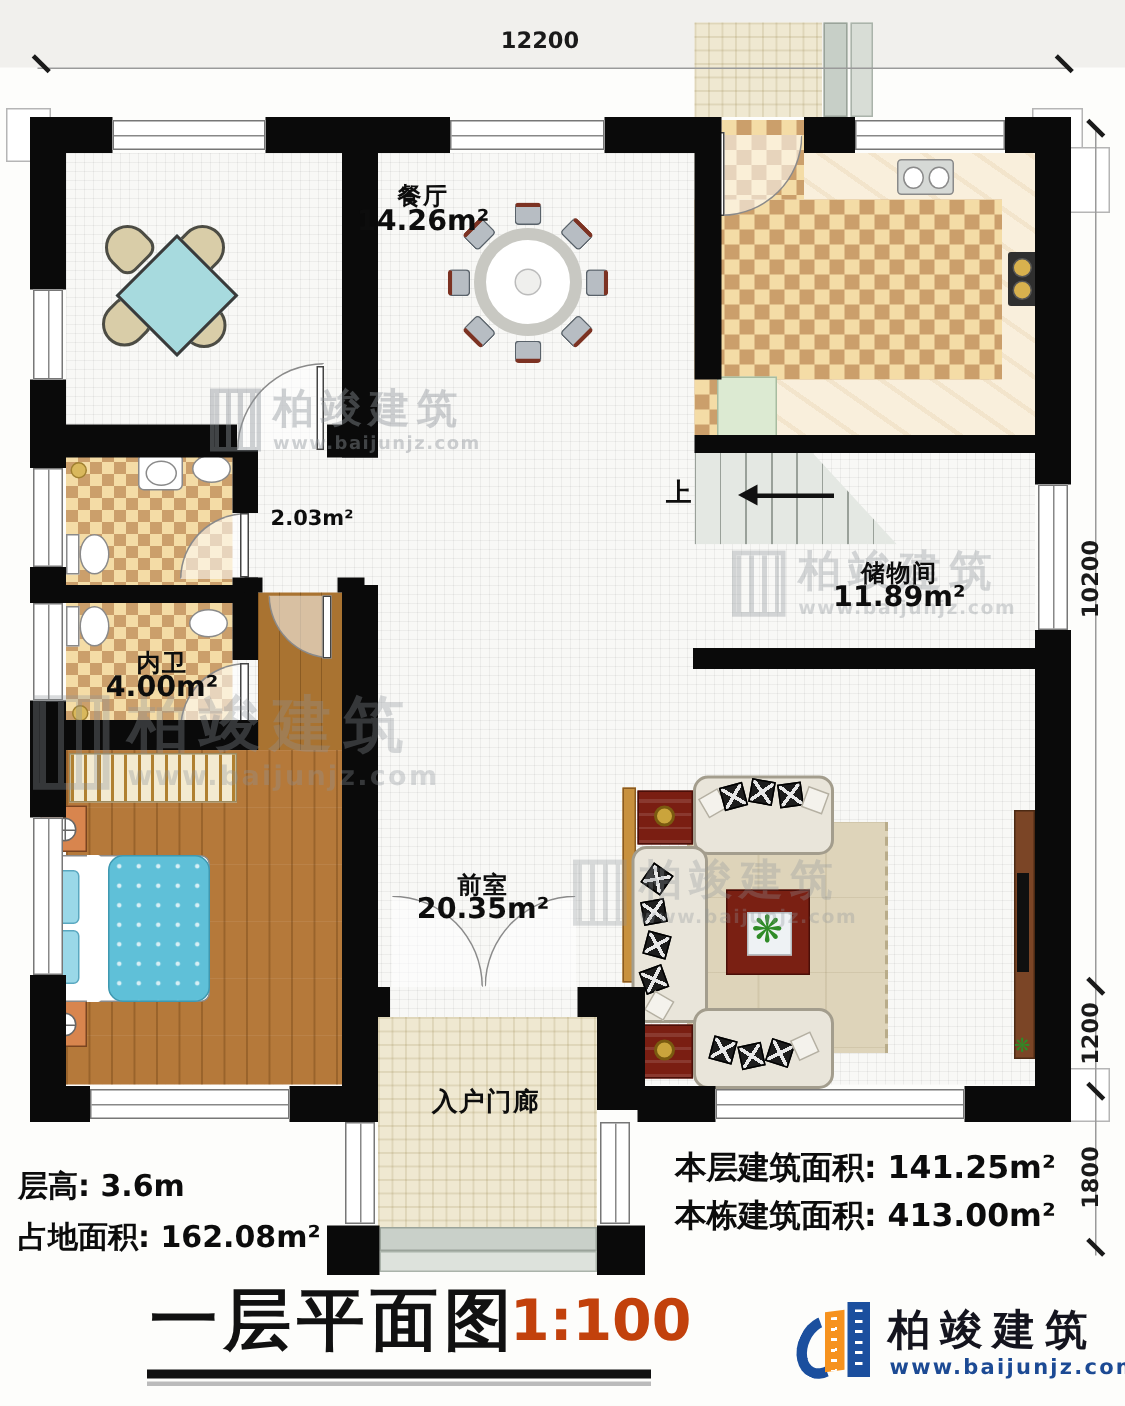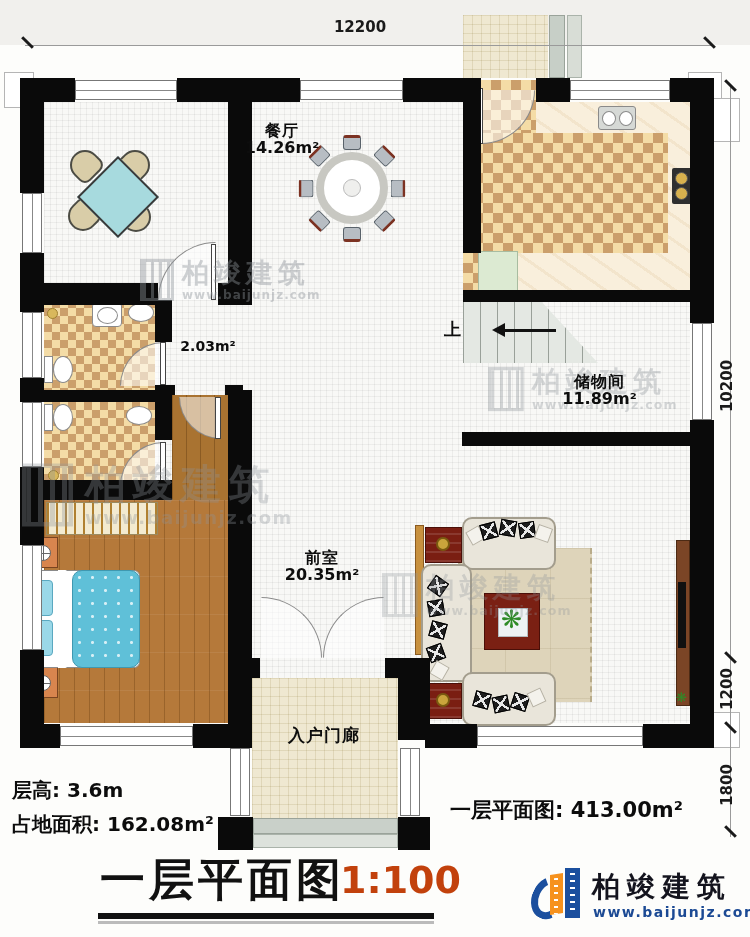--- a/index.html
+++ b/index.html
@@ -16,21 +16,21 @@
   .porchT{background-color:#efe8d1;background-image:linear-gradient(rgba(140,120,60,.16) 1px,transparent 1px),linear-gradient(90deg,rgba(140,120,60,.16) 1px,transparent 1px);background-size:9px 9px;}
   .winH{background:#fff;border:1px solid #777;}
   .winH::after{content:"";position:absolute;left:0;right:0;top:50%;height:1px;background:#888;}
   .winV{background:#fff;border:1px solid #777;}
   .winV::after{content:"";position:absolute;top:0;bottom:0;left:50%;width:1px;background:#888;}
   .arc{border:1px solid transparent;background:rgba(255,255,255,.55);}
   .leaf{background:#fff;border:1px solid #444;}
   .cbox{background:#fff;border:1px solid #b5b5b5;}
   .rlbl{text-align:center;z-index:40;color:#0d0d0d;}
   .rlbl .nm{display:block;font-size:16px;font-weight:800;line-height:19px;letter-spacing:1px;}
-  .rlbl .ar{display:block;font-size:16px;font-weight:700;line-height:15px;}
+  .rlbl .ar{display:block;font-size:19px;font-weight:700;line-height:15px;}
   .dim{font-size:15px;font-weight:700;color:#1a1a1a;text-align:center;}
   .tick{width:15px;height:3px;background:#1a1a1a;transform:rotate(45deg);}
   .dline{background:#9a9a9a;}
   .sofa{background:#e9e5da;border:2px solid #a39d8d;border-radius:10px;}
   .pil{width:16px;height:16px;background:#1d1d1d;border:1px solid #000;
        background-image:linear-gradient(45deg,transparent 44%,#e8e8e8 44% 56%,transparent 56%),linear-gradient(-45deg,transparent 44%,#e8e8e8 44% 56%,transparent 56%);}
   .pilw{width:15px;height:15px;background:#f4f2ec;border:1px solid #b5b0a2;}
   .mat{background:#7a1e12;background-image:repeating-linear-gradient(0deg,rgba(255,255,255,.12) 0 2px,transparent 2px 9px);border:1px solid #4a0f08;}
   .med{left:50%;top:50%;width:14px;height:14px;margin:-8px 0 0 -8px;border-radius:50%;background:#caa43c;border:2px solid #7a5a10;}
   .dtc{left:50%;top:50%;width:18px;height:15px;margin:-7px 0 0 -9px;background:#b7bdc3;border:1px solid #59626a;border-top:3px solid #7c3222;border-radius:3px;}
@@ -258,21 +258,25 @@
       </span>
   </div>
 
   <div class="rlbl" style="left:236px;top:121px;width:92px;">
     <span class="nm">餐厅</span>
     <span class="ar">14.26m²</span>
   </div>
   <div class="rlbl" style="left:168px;top:339px;width:80px;">
     <span class="ar" style="font-size:14px;">2.03m²</span>
   </div>
-  <div class="rlbl" style="left:276px;top:548px;width:92px;">
+  <div class="rlbl" style="left:63px;top:432px;width:90px;">
+    <span class="nm">内卫</span>
+    <span class="ar">4.00m²</span>
+  </div>
+  <div class="rlbl" style="left:276px;top:580px;width:92px;">
     <span class="nm">前室</span>
     <span class="ar">20.35m²</span>
   </div>
   <div class="rlbl" style="left:552px;top:372px;width:95px;">
     <span class="nm">储物间</span>
     <span class="ar">11.89m²</span>
   </div>
   <div class="rlbl" style="left:272px;top:726px;width:104px;">
     <span class="nm" style="font-size:17px;">入户门廊</span>
   </div>
@@ -288,21 +292,22 @@
   <div class="tick" style="left:723px;top:84px;"></div>
   <div class="tick" style="left:723px;top:656px;"></div>
   <div class="tick" style="left:723px;top:726px;"></div>
   <div class="tick" style="left:723px;top:830px;"></div>
   <div class="dim" style="left:697px;top:377px;width:60px;transform:rotate(-90deg);">10200</div>
   <div class="dim" style="left:697px;top:680px;width:60px;transform:rotate(-90deg);">1200</div>
   <div class="dim" style="left:697px;top:776px;width:60px;transform:rotate(-90deg);">1800</div>
 
   <div class="ftxt" style="left:12px;top:774px;">层高: 3.6m</div>
   <div class="ftxt" style="left:12px;top:808px;">占地面积: 162.08m²</div>
-  <div class="ftxt" style="left:450px;top:794px;font-size:21px;">一层平面图: 413.00m²</div>
+  <div class="ftxt" style="left:450px;top:762px;font-size:21px;">本层建筑面积: 141.25m²</div>
+  <div class="ftxt" style="left:450px;top:794px;font-size:21px;">本栋建筑面积: 413.00m²</div>
 
   <div style="left:100px;top:850px;font-size:45px;font-weight:800;letter-spacing:4px;white-space:nowrap;text-align:right;">一层平面图</div>
   <div style="left:340px;top:858px;font-size:38px;font-weight:600;color:#c2410c;">1:100</div>
   <div style="left:98px;top:913px;width:336px;height:6px;background:#111;"></div>
   <div style="left:98px;top:921px;width:336px;height:3px;background:#bbb;"></div>
 
   <div style="left:532px;top:864px;width:200px;height:64px;">
     <div style="left:0;top:12px;width:34px;height:44px;border:7px solid transparent;border-left-color:#1b4f9e;border-bottom-color:#1b4f9e;border-radius:50%;transform:rotate(25deg);"></div>
     <div style="left:18px;top:10px;width:13px;height:40px;background:#f6921e;transform:skewY(-8deg);background-image:repeating-linear-gradient(#fff 0 2px,transparent 2px 7px);background-size:4px 100%;background-repeat:no-repeat;background-position:4px 4px;"></div>
     <div style="left:33px;top:4px;width:15px;height:50px;background:#1b4f9e;background-image:repeating-linear-gradient(#fff 0 2px,transparent 2px 7px);background-size:5px 80%;background-repeat:no-repeat;background-position:5px 5px;"></div>

